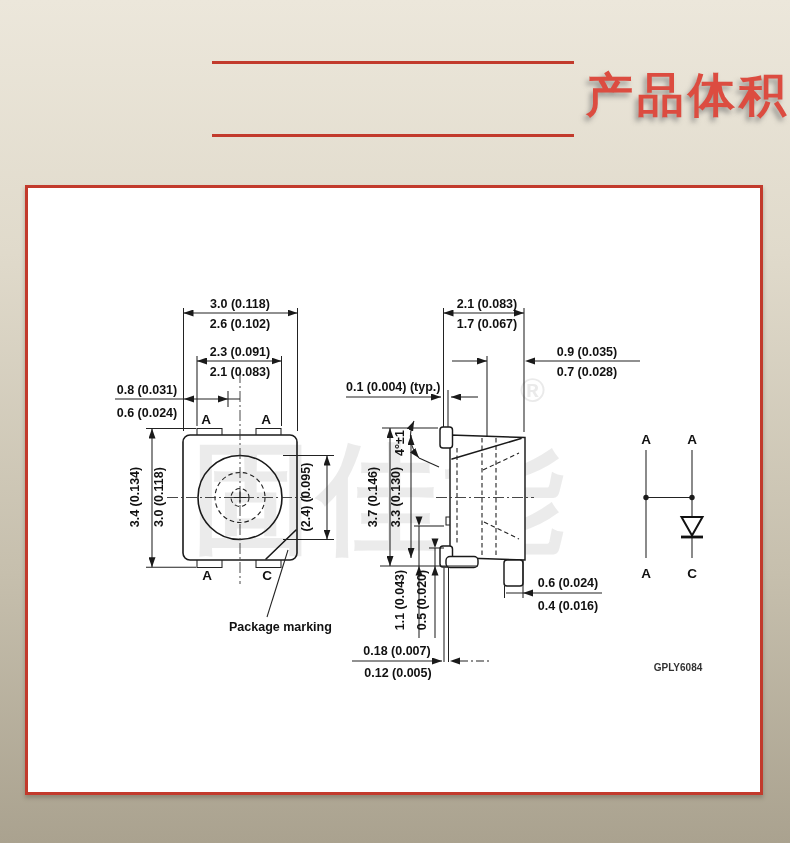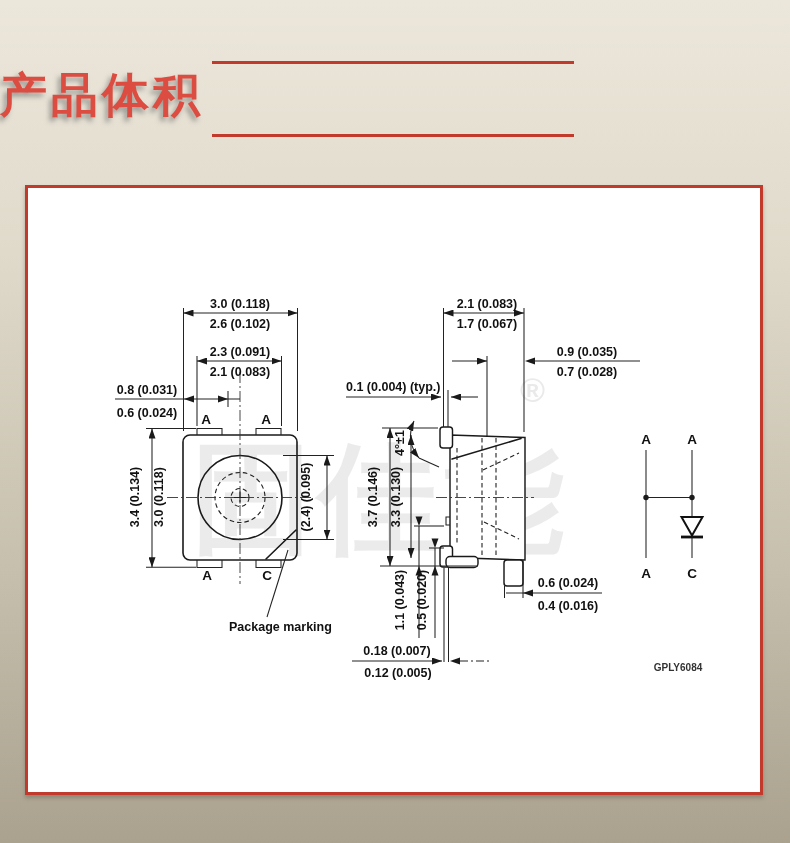--- a/index.html
+++ b/index.html
@@ -5,21 +5,21 @@
   html,body{margin:0;padding:0;}
   body{
     width:790px;height:843px;position:relative;overflow:hidden;
     font-family:"Liberation Sans",sans-serif;
     background:linear-gradient(180deg,#ece7db 0%,#e0dacb 30%,#c6bfad 68%,#aaa28f 100%);
   }
   .rule{position:absolute;left:212px;width:362px;height:3px;background:#c23a2c;}
   #rule-top{top:61px}
   #rule-bottom{top:134px}
   .page-title{
-    position:absolute;top:64px;left:0;width:790px;margin:0;text-align:left;
+    position:absolute;top:64px;left:0;width:790px;margin:0;text-align:right;
     font-size:47px;font-weight:700;color:#dc4c40;letter-spacing:4px;
     text-shadow:-3px 4px 5px rgba(105,105,105,.6);
   }
   .panel{
     position:absolute;left:25px;top:185px;width:732px;height:604px;
     background:#ffffff;border:3px solid #c23a2c;
     box-shadow:0 3px 4px rgba(90,85,70,.4);
   }
   svg{display:block}
   .ln{stroke:#1a1a1a;stroke-width:1.6;fill:none;stroke-linecap:round}

